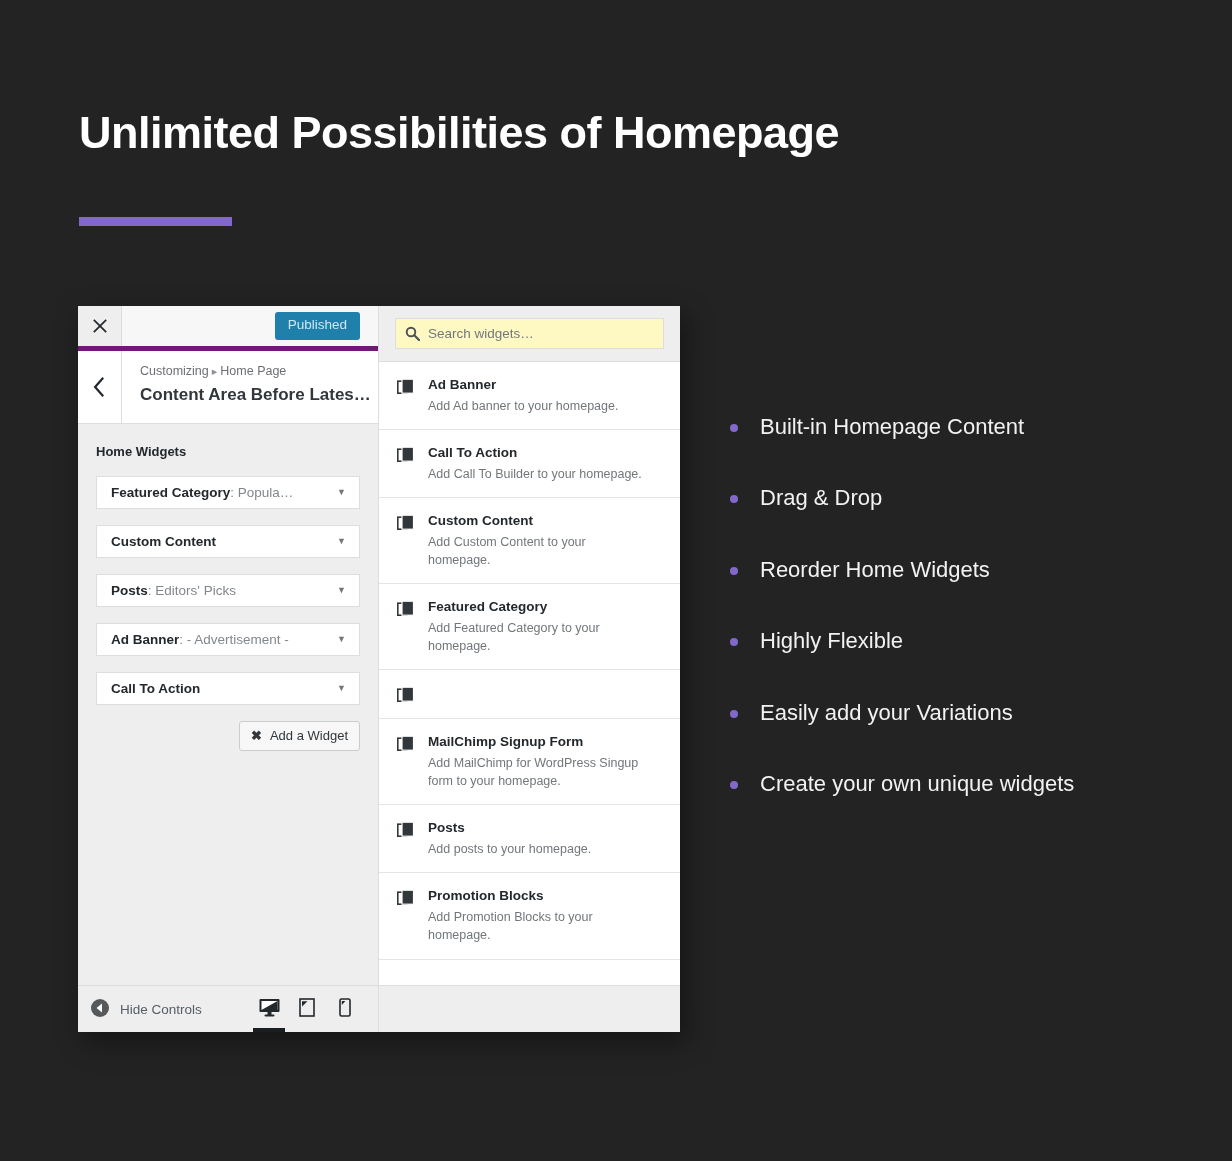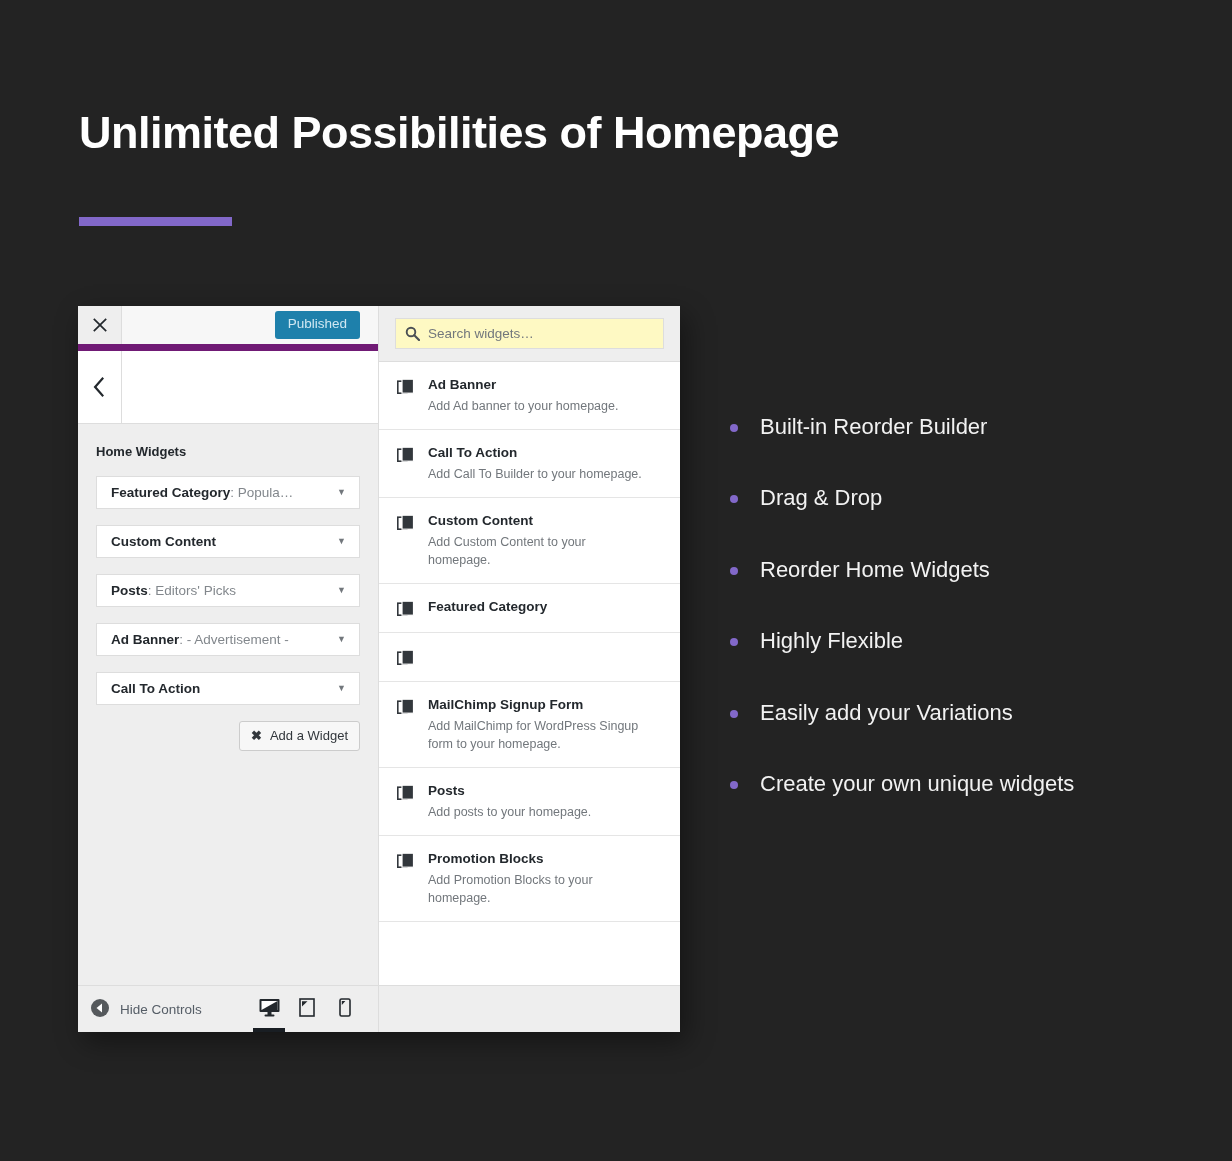--- a/index.html
+++ b/index.html
@@ -40,21 +40,21 @@
     border-right:1px solid #dddddd;
     display:flex; flex-direction:column;
     background:#eeeeee;
   }
 
   
   .cz-topbar {
     display:flex; align-items:stretch;
     height:45px; flex:0 0 45px;
     background:#eeeeee;
-    border-bottom:7px solid #701a75;
+    border-bottom:5px solid #701a75;
   }
   .cz-close {
     width:44px; flex:0 0 44px;
     display:flex; align-items:center; justify-content:center;
     border-right:1px solid #dddddd;
     background:#eeeeee; cursor:pointer;
   }
   .cz-close svg { display:block; }
   .cz-topbar-spacer { flex:1; background:#f7f7f7; }
   .cz-published-wrap {
@@ -220,20 +220,26 @@
         </div>
 
         <div class="cz-header">
           <div class="cz-back">
             <span>
               <svg width="13" height="20" viewBox="0 0 13 20">
                 <path d="M11 1.6 L9.4 0 L0.6 10 L9.4 20 L11 18.4 L3.6 10 Z" fill="#23282d"></path>
               </svg>
             </span>
           </div>
+          <div class="cz-header-text">
+            <div class="cz-breadcrumb">
+              <span>Customizing</span><span class="sep">▸</span><span>Home Page</span>
+            </div>
+            <div class="cz-paneltitle">Content Area Before Lates…</div>
+          </div>
         </div>
 
         <div class="cz-section">
           <div class="cz-section-title">Home Widgets</div>
 
           <div class="widget-card">
             <span class="widget-card-label"><b>Featured Category</b><span>: </span><span>Popula…</span></span>
             <span class="caret">▼</span>
           </div>
 
@@ -322,20 +328,21 @@
 
           <div class="wl-item">
             <span class="wl-icon">
               <svg width="18" height="18" viewBox="0 0 18 18">
                 <rect x="0.8" y="3.2" width="9" height="12" fill="none" stroke="#32373c" stroke-width="1.6"></rect>
                 <rect x="5" y="1.2" width="11.5" height="14" fill="#32373c" stroke="#ffffff" stroke-width="1.2"></rect>
               </svg>
             </span>
             <span class="wl-text">
               <span class="wl-title">Featured Category</span>
+              <span class="wl-desc" style="display:block;max-width:205px">Add Featured Category to your homepage.</span>
             </span>
           </div>
 
           <div class="wl-item">
             <span class="wl-icon">
               <svg width="18" height="18" viewBox="0 0 18 18">
                 <rect x="0.8" y="3.2" width="9" height="12" fill="none" stroke="#32373c" stroke-width="1.6"></rect>
                 <rect x="5" y="1.2" width="11.5" height="14" fill="#32373c" stroke="#ffffff" stroke-width="1.2"></rect>
               </svg>
             </span>
@@ -426,21 +433,21 @@
           </div>
         </div>
       </div>
       <div class="cz-footer-right"></div>
     </div>
   </div>
 
   <div class="features">
     <div class="feature">
       <span class="bullet"></span>
-      <span class="feature-label">Built-in Reorder Builder</span>
+      <span class="feature-label">Built-in Homepage Content</span>
     </div>
     <div class="feature">
       <span class="bullet"></span>
       <span class="feature-label">Drag &amp; Drop</span>
     </div>
     <div class="feature">
       <span class="bullet"></span>
       <span class="feature-label">Reorder Home Widgets</span>
     </div>
     <div class="feature">

